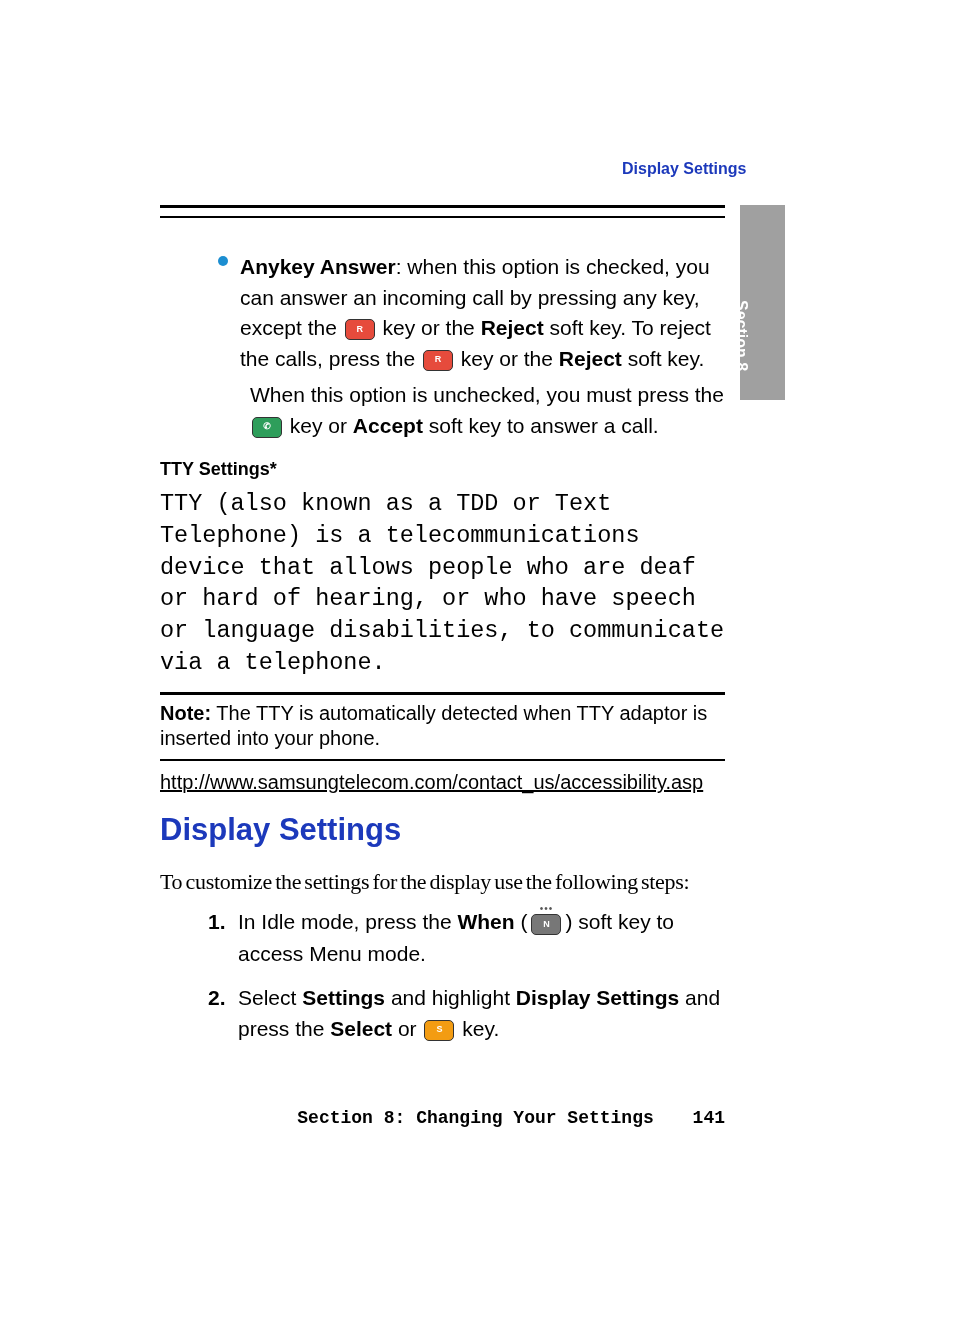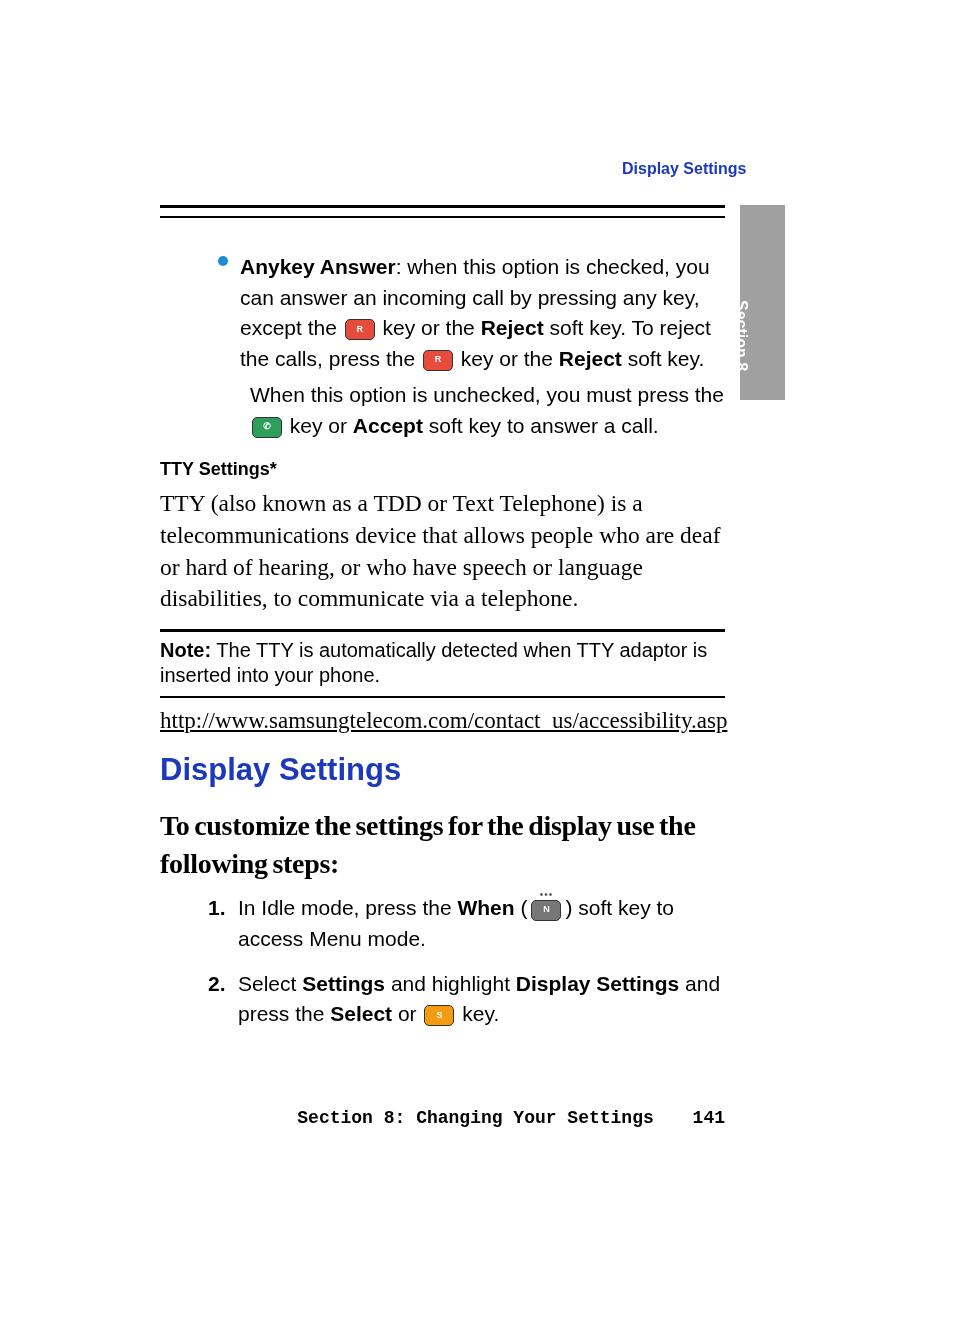--- a/index.html
+++ b/index.html
@@ -97,46 +97,45 @@
     margin-left: 32px;
     margin-top: 6px;
   }
   .subheading {
     font-family: Arial, Helvetica, sans-serif;
     font-weight: bold;
     font-size: 18px;
     margin: 18px 0 8px 0;
   }
   .body-serif {
-    font-family: Liberation Serif, serif;
+    font-family: Liberation Mono, monospace;
     font-size: 23.5px;
     line-height: 1.35;
     margin: 6px 0 14px 0;
   }
   .url {
-    font-family: Liberation Serif, serif;
-    font-size: 23px;
+    font-family: Liberation Sans, sans-serif;
+    font-size: 20px;
     text-decoration: underline;
     margin: 6px 0 18px 0;
   }
   .h1-blue {
     font-family: Arial, Helvetica, sans-serif;
     font-weight: bold;
     font-size: 31px;
     color: #1c39bb;
     margin: 16px 0 10px 0;
   }
   .body-serif-tight {
     font-family: Georgia, "Times New Roman", serif;
-    font-size: 28px;
+    font-size: 22px;
     line-height: 1.35;
     letter-spacing: -0.3px;
     word-spacing: -2px;
     margin: 19px 0 10px 0;
-    font-weight: bold;
   }
   ol.steps {
     list-style: none;
     padding: 0;
     margin: 8px 0 0 48px;
     font-family: Arial, Helvetica, sans-serif;
     font-size: 21px;
     line-height: 1.45;
   }
   ol.steps > li {

